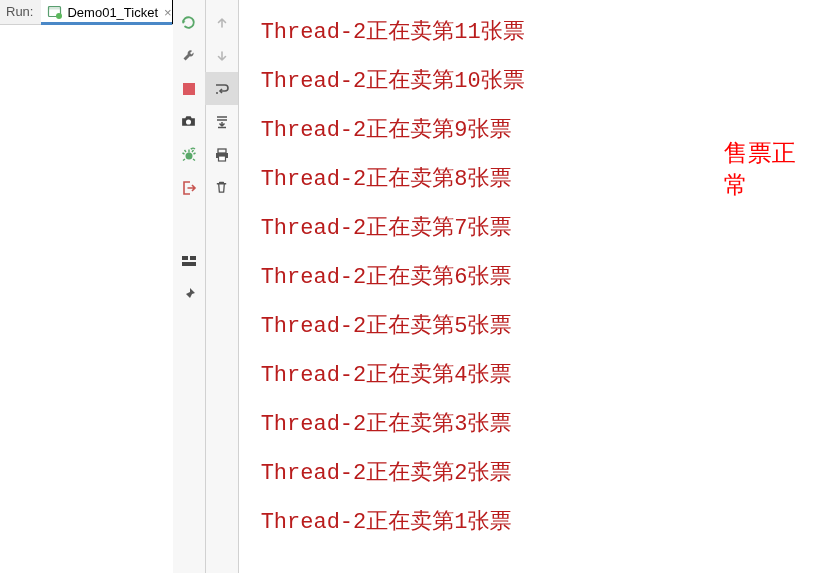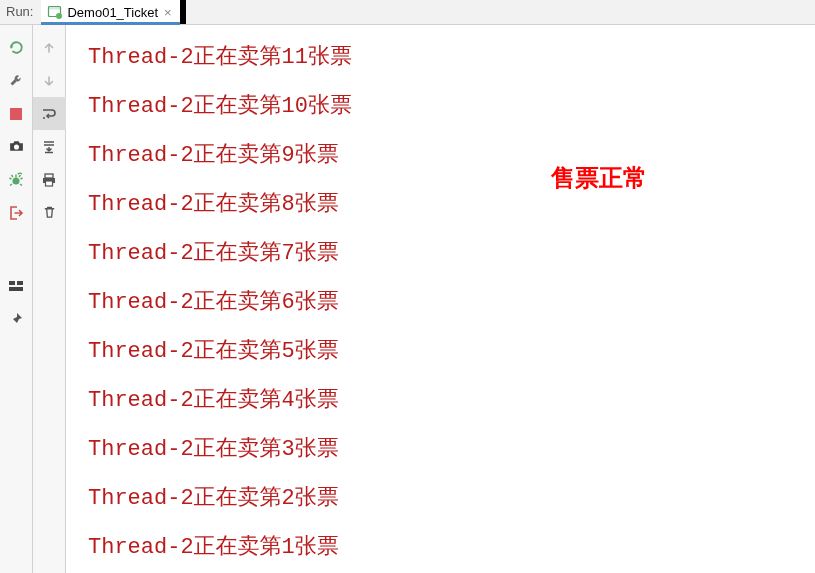--- a/index.html
+++ b/index.html
@@ -7,43 +7,43 @@
     margin: 0; padding: 0;
     width: 815px; height: 573px;
     font-family: "Segoe UI", "Microsoft YaHei", Arial, sans-serif;
     font-size: 13px;
     background: #fff;
     color: #000;
     overflow: hidden;
   }
   .container {
     display: flex;
-    flex-direction: column;
+    flex-direction: row;
     width: 100%; height: 100%;
   }
   
   .topbar {
     height: 25px;
     display: flex;
     align-items: stretch;
     border-bottom: 1px solid #d1d1d1;
     background: #f2f2f2;
   }
   .run-label {
     padding: 4px 8px 0 6px;
     color: #555;
     font-size: 13px;
   }
   .tab {
     position: relative;
     display: flex;
     align-items: center;
-    padding: 0 8px 0 6px;
+    padding: 0 0 0 6px;
     background: #fff;
-    border-right: 6px solid #000000;
+    border-right: 1px solid #000000;
   }
   .tab .underline {
     position: absolute;
     left: 0; right: 0; bottom: -1px;
     height: 3px;
     background: #4a88c7;
   }
   .tab-icon { width:16px; height:16px; margin-right:4px; display:inline-flex; }
   .tab-close { margin-left: 6px; color: #888; font-size: 13px; line-height: 1; }
 
@@ -87,21 +87,21 @@
     white-space: pre;
     color: #b91c1c;
   }
   .annotation {
     position: absolute;
     left: 485px;
     top: 137px;
     color: #ff0000;
     font-size: 24px;
     font-family: "Microsoft YaHei", SimSun, sans-serif;
-    font-weight: 700;
+    font-weight: 400;
   }
 </style>
 </head>
 <body>
 
 <div class="container">
 
   <div class="topbar">
     <div class="run-label">Run:</div>
     <div class="tab">

